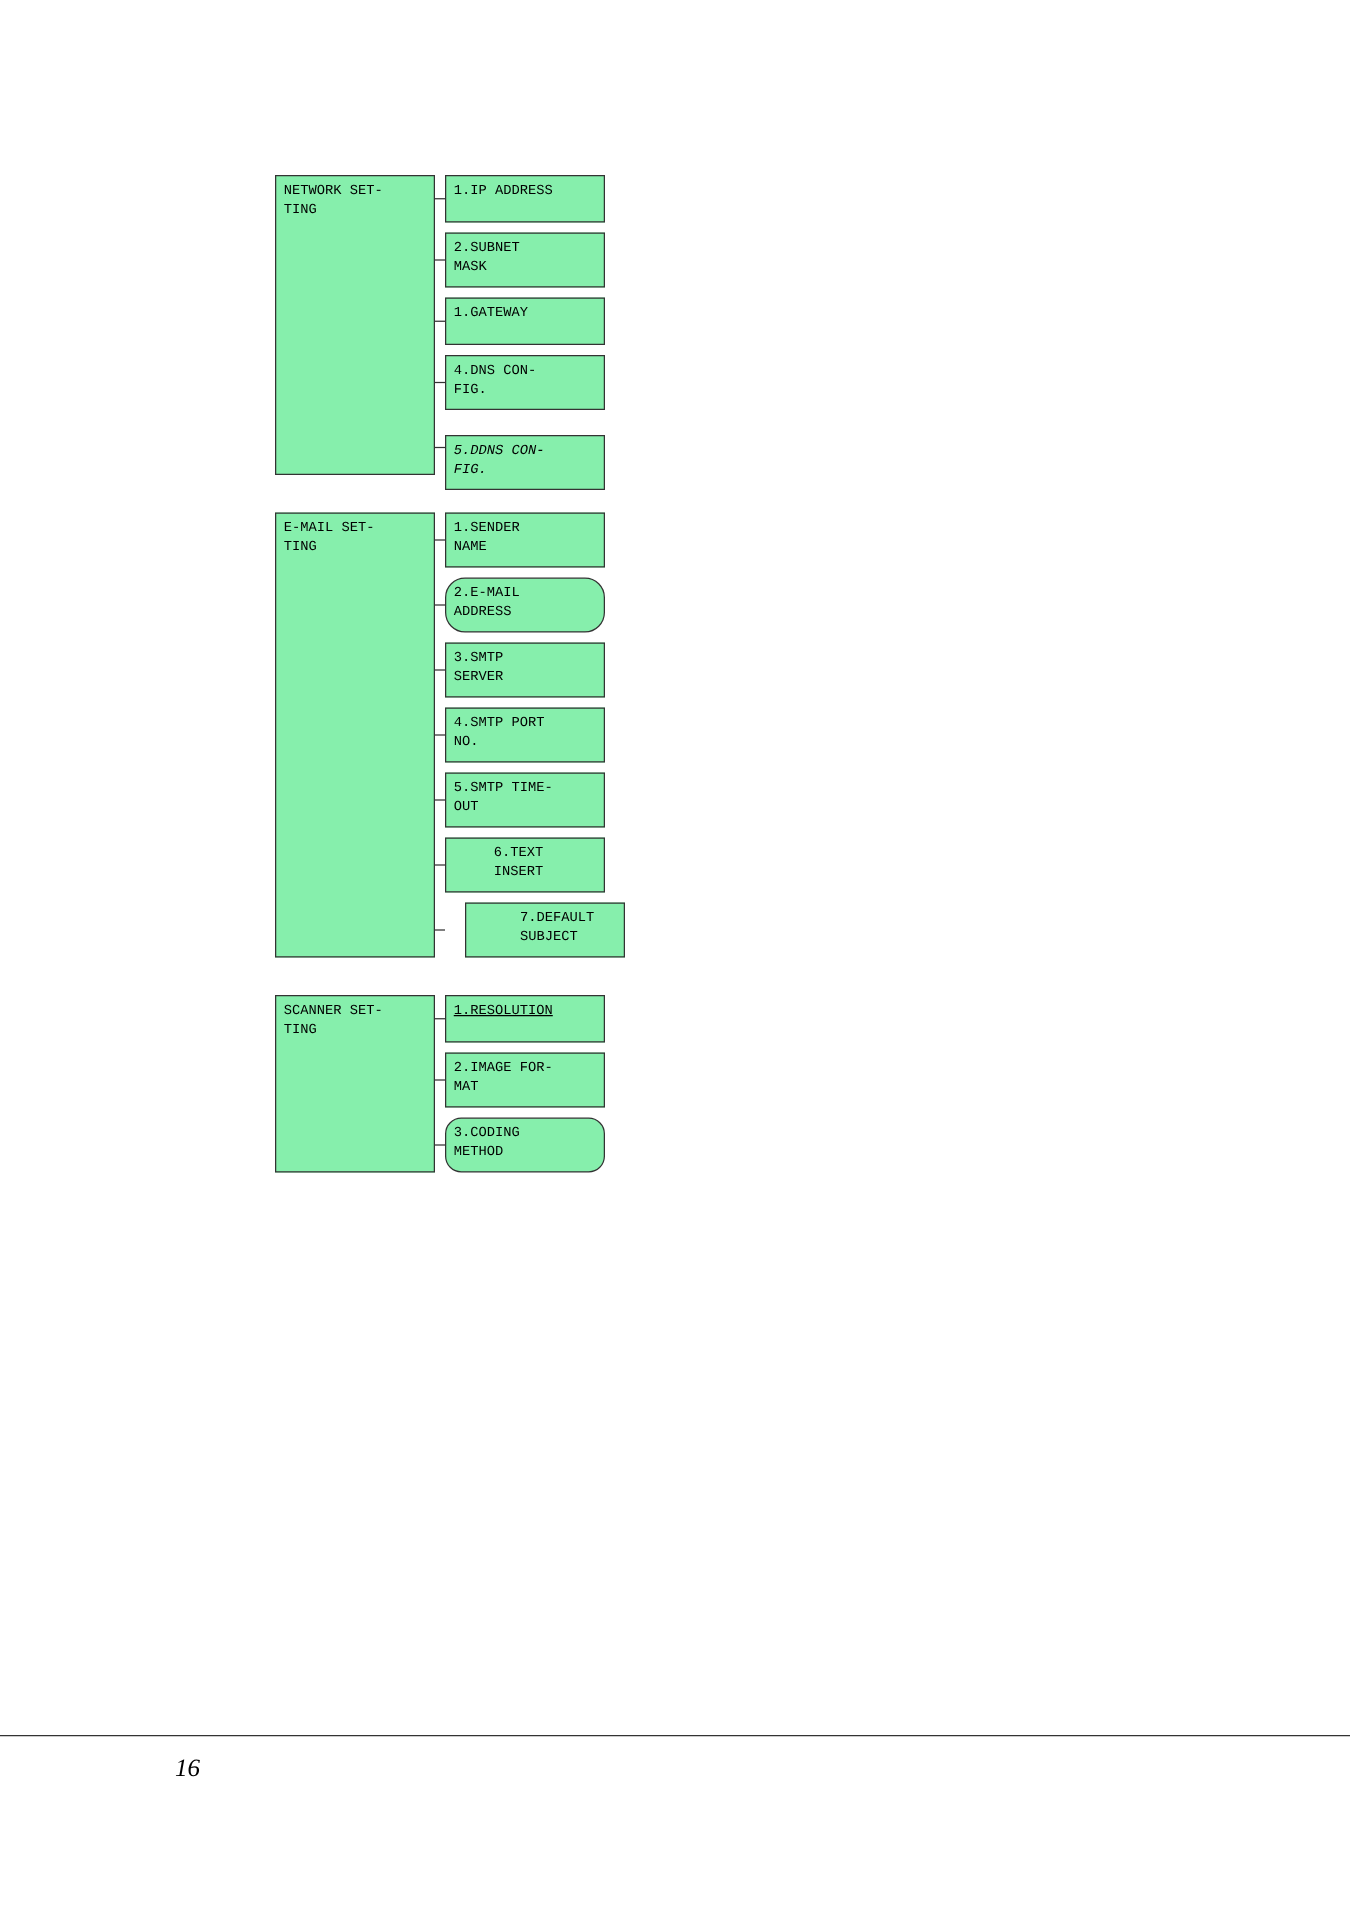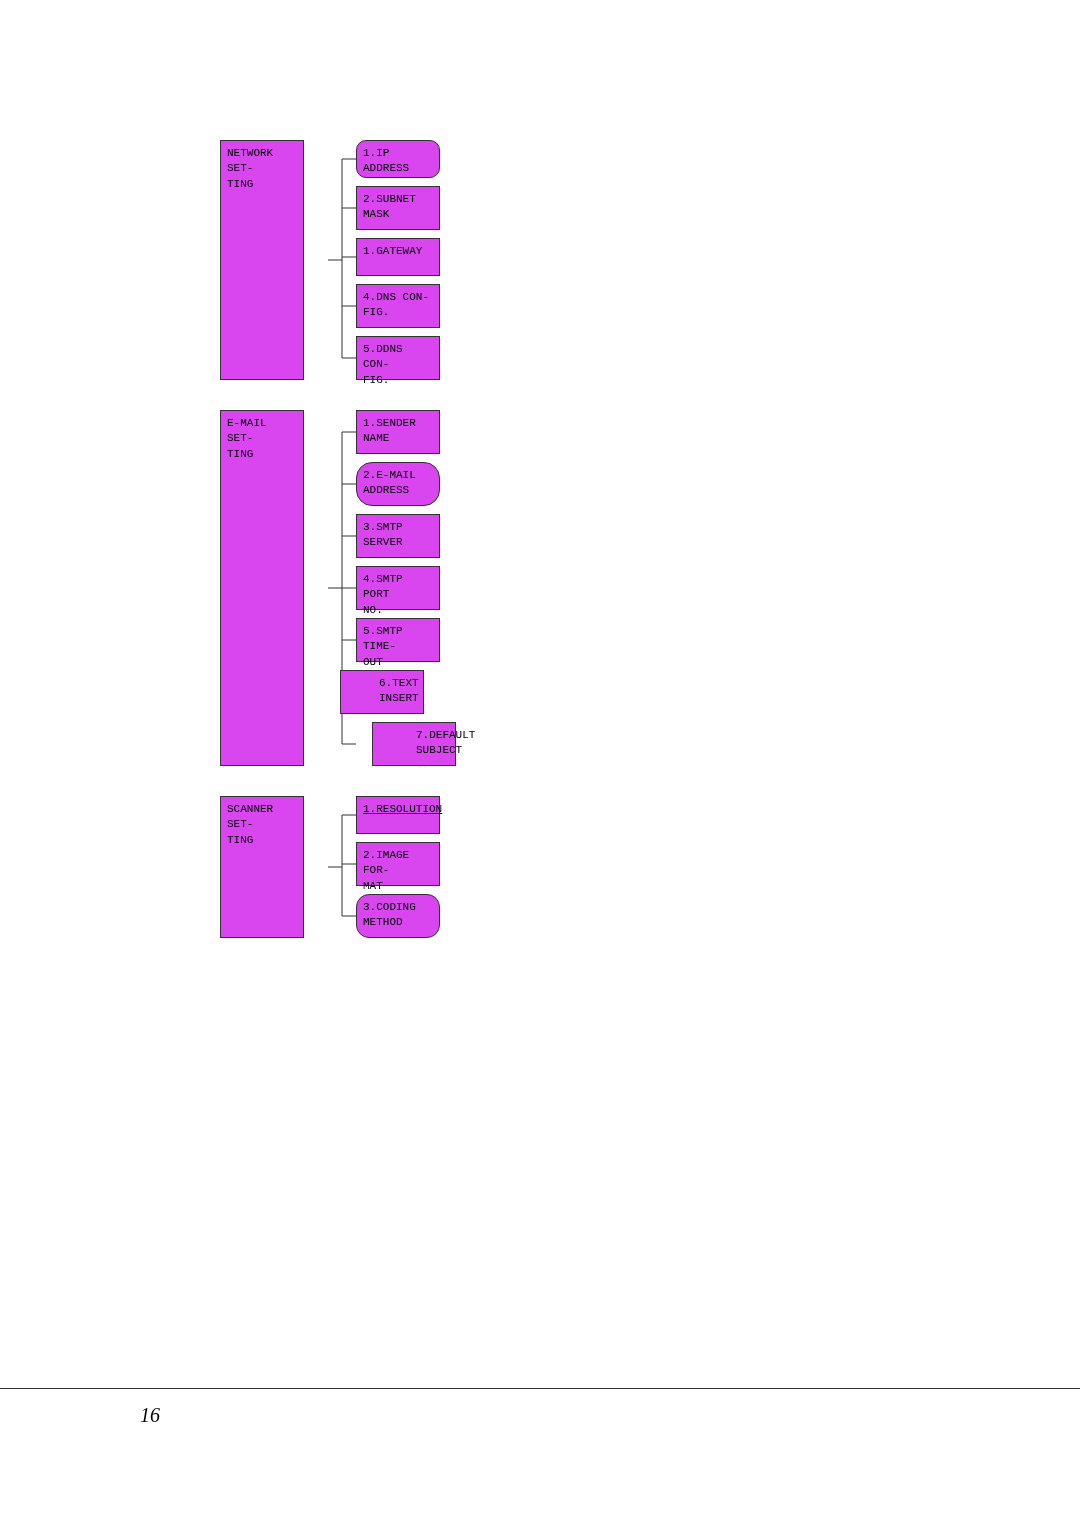--- a/index.html
+++ b/index.html
@@ -54,26 +54,26 @@
     
     .diagram {
       position: relative;
       margin-top: 0;
       left: 0;
     }
 
     .box {
       position: absolute;
       border: 1px solid #333;
-      background: #d946ef;
+      background: #86efac;
       font-size: 11px;
       font-family: 'Courier New', Courier, monospace;
       line-height: 1.4;
       padding: 5px 6px;
-      width: 84px;
+      width: 128px;
     }
 
     svg.tree-svg {
       position: absolute;
       top: 0;
       left: 0;
       width: 100%;
       height: 100%;
       overflow: visible;
     }
@@ -104,32 +104,32 @@
         <line x1="122" y1="604" x2="136" y2="604" stroke="#333" stroke-width="1"></line>
         <line x1="122" y1="675" x2="122" y2="776" stroke="#333" stroke-width="1"></line>
         <line x1="108" y1="727" x2="122" y2="727" stroke="#333" stroke-width="1"></line>
         <line x1="122" y1="727" x2="122" y2="727"></line>
         <line x1="122" y1="675" x2="136" y2="675" stroke="#333" stroke-width="1"></line>
         <line x1="122" y1="724" x2="136" y2="724" stroke="#333" stroke-width="1"></line>
         <line x1="122" y1="776" x2="136" y2="776" stroke="#333" stroke-width="1"></line>
       </svg>
     <div id="treeBoxes">
         <div class="box" style="left: 0px; top: 0px; height: 240px; align-items: flex-start; display: flex;">NETWORK SET-<br>TING</div>
-        <div class="box" style="left: 136px; top: 0px; height: 38px; display: flex; align-items: flex-start; border-radius: 10px;">1.IP ADDRESS</div>
+        <div class="box" style="left: 136px; top: 0px; height: 38px; display: flex; align-items: flex-start;">1.IP ADDRESS</div>
         <div class="box" style="left: 136px; top: 46px; height: 44px; display: flex; align-items: flex-start;">2.SUBNET<br>MASK</div>
         <div class="box" style="left: 136px; top: 98px; height: 38px; display: flex; align-items: flex-start;">1.GATEWAY</div>
         <div class="box" style="left: 136px; top: 144px; height: 44px; display: flex; align-items: flex-start;">4.DNS CON-<br>FIG.</div>
-        <div class="box" style="left: 136px; top: 196px; height: 44px; display: flex; align-items: flex-start;">5.DDNS CON-<br>FIG.</div>
+        <div class="box" style="left: 136px; top: 208px; height: 44px; display: flex; align-items: flex-start; font-style: italic;">5.DDNS CON-<br>FIG.</div>
         <div class="box" style="left: 0px; top: 270px; height: 356px; align-items: flex-start; display: flex;">E-MAIL SET-<br>TING</div>
         <div class="box" style="left: 136px; top: 270px; height: 44px; display: flex; align-items: flex-start;">1.SENDER<br>NAME</div>
         <div class="box" style="left: 136px; top: 322px; height: 44px; display: flex; align-items: flex-start; border-radius: 16px;">2.E-MAIL<br>ADDRESS</div>
         <div class="box" style="left: 136px; top: 374px; height: 44px; display: flex; align-items: flex-start;">3.SMTP<br>SERVER</div>
         <div class="box" style="left: 136px; top: 426px; height: 44px; display: flex; align-items: flex-start;">4.SMTP PORT<br>NO.</div>
         <div class="box" style="left: 136px; top: 478px; height: 44px; display: flex; align-items: flex-start;">5.SMTP TIME-<br>OUT</div>
-        <div class="box" style="left: 120px; top: 530px; height: 44px; display: flex; align-items: flex-start; padding-left: 38px;">6.TEXT<br>INSERT</div>
+        <div class="box" style="left: 136px; top: 530px; height: 44px; display: flex; align-items: flex-start; padding-left: 38px;">6.TEXT<br>INSERT</div>
         <div class="box" style="left: 152px; top: 582px; height: 44px; display: flex; align-items: flex-start; padding-left: 43px;">7.DEFAULT<br>SUBJECT</div>
         <div class="box" style="left: 0px; top: 656px; height: 142px; align-items: flex-start; display: flex;">SCANNER SET-<br>TING</div>
         <div class="box" style="left: 136px; top: 656px; height: 38px; display: flex; align-items: flex-start; text-decoration: underline;">1.RESOLUTION</div>
         <div class="box" style="left: 136px; top: 702px; height: 44px; display: flex; align-items: flex-start;">2.IMAGE FOR-<br>MAT</div>
         <div class="box" style="left: 136px; top: 754px; height: 44px; display: flex; align-items: flex-start; border-radius: 13px;">3.CODING<br>METHOD</div>
       </div>
   </div>
 </div>
 
 <div class="page-footer">

